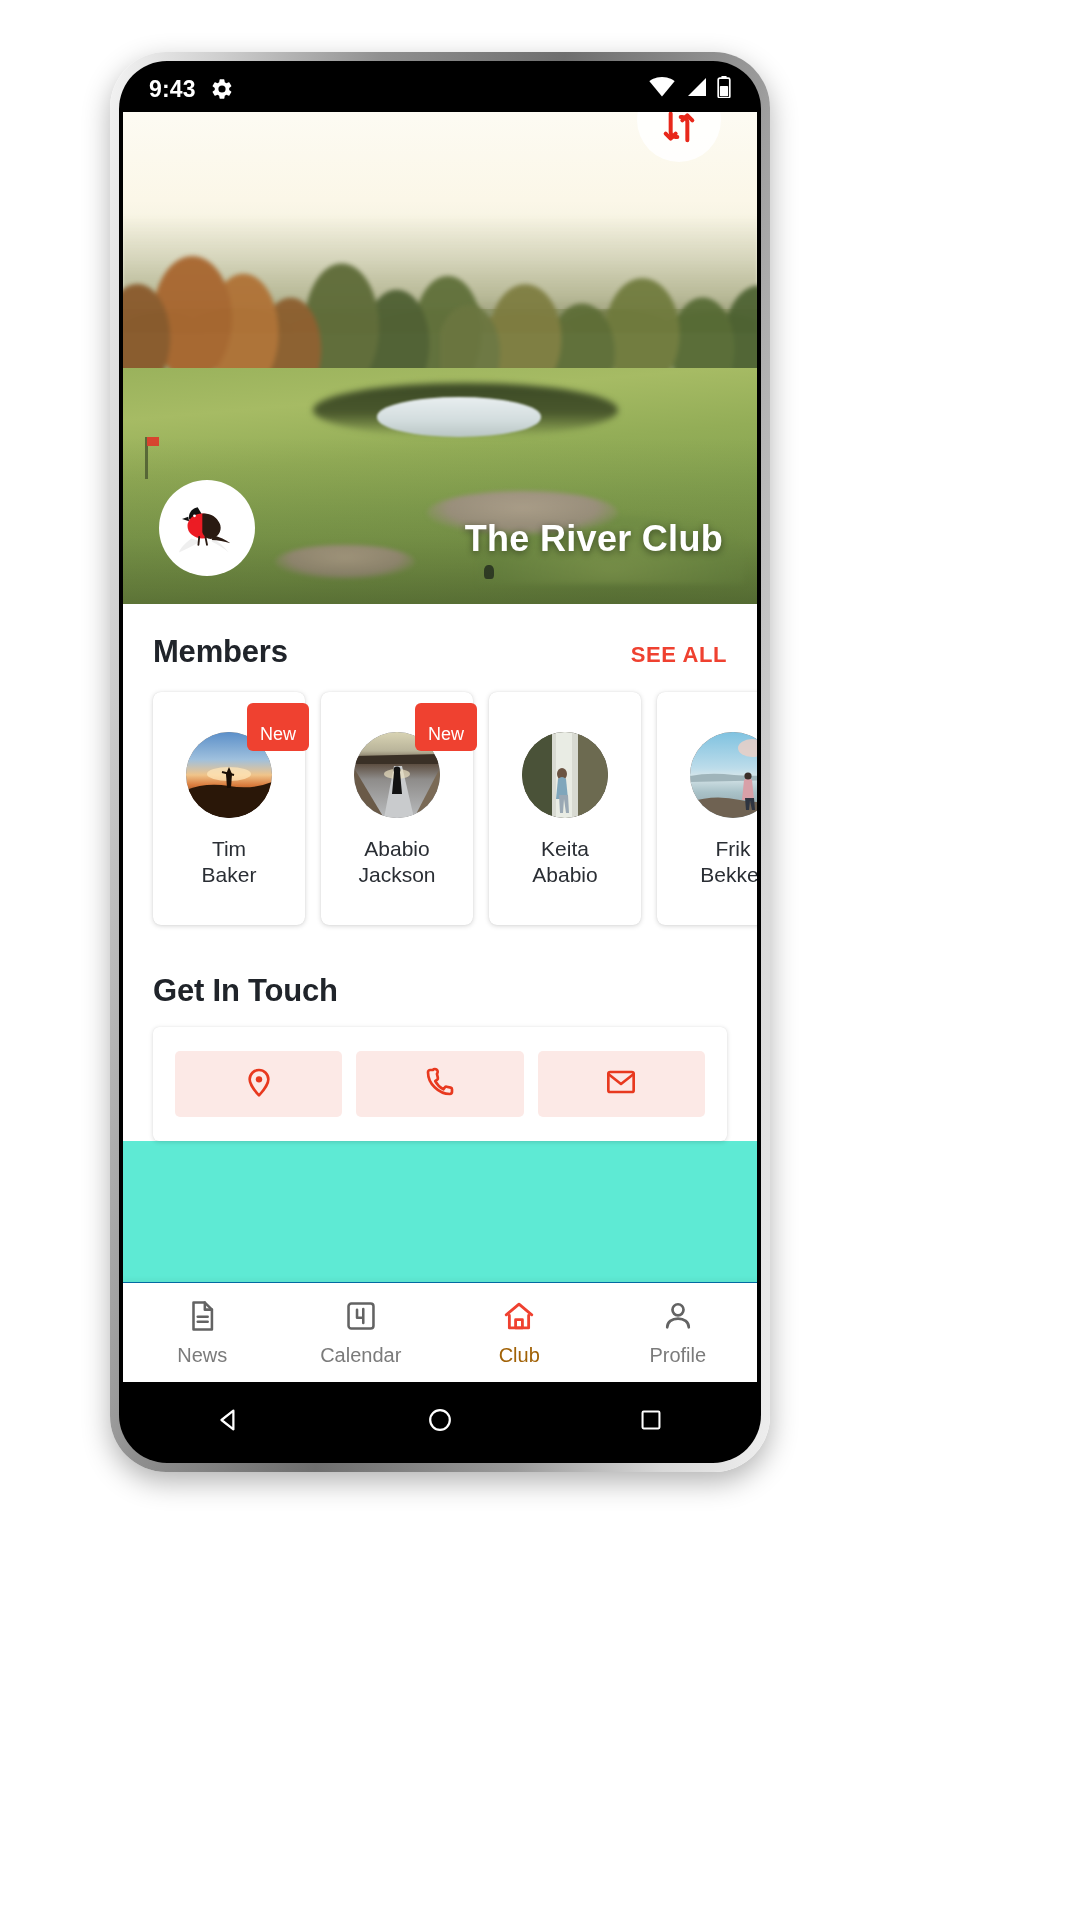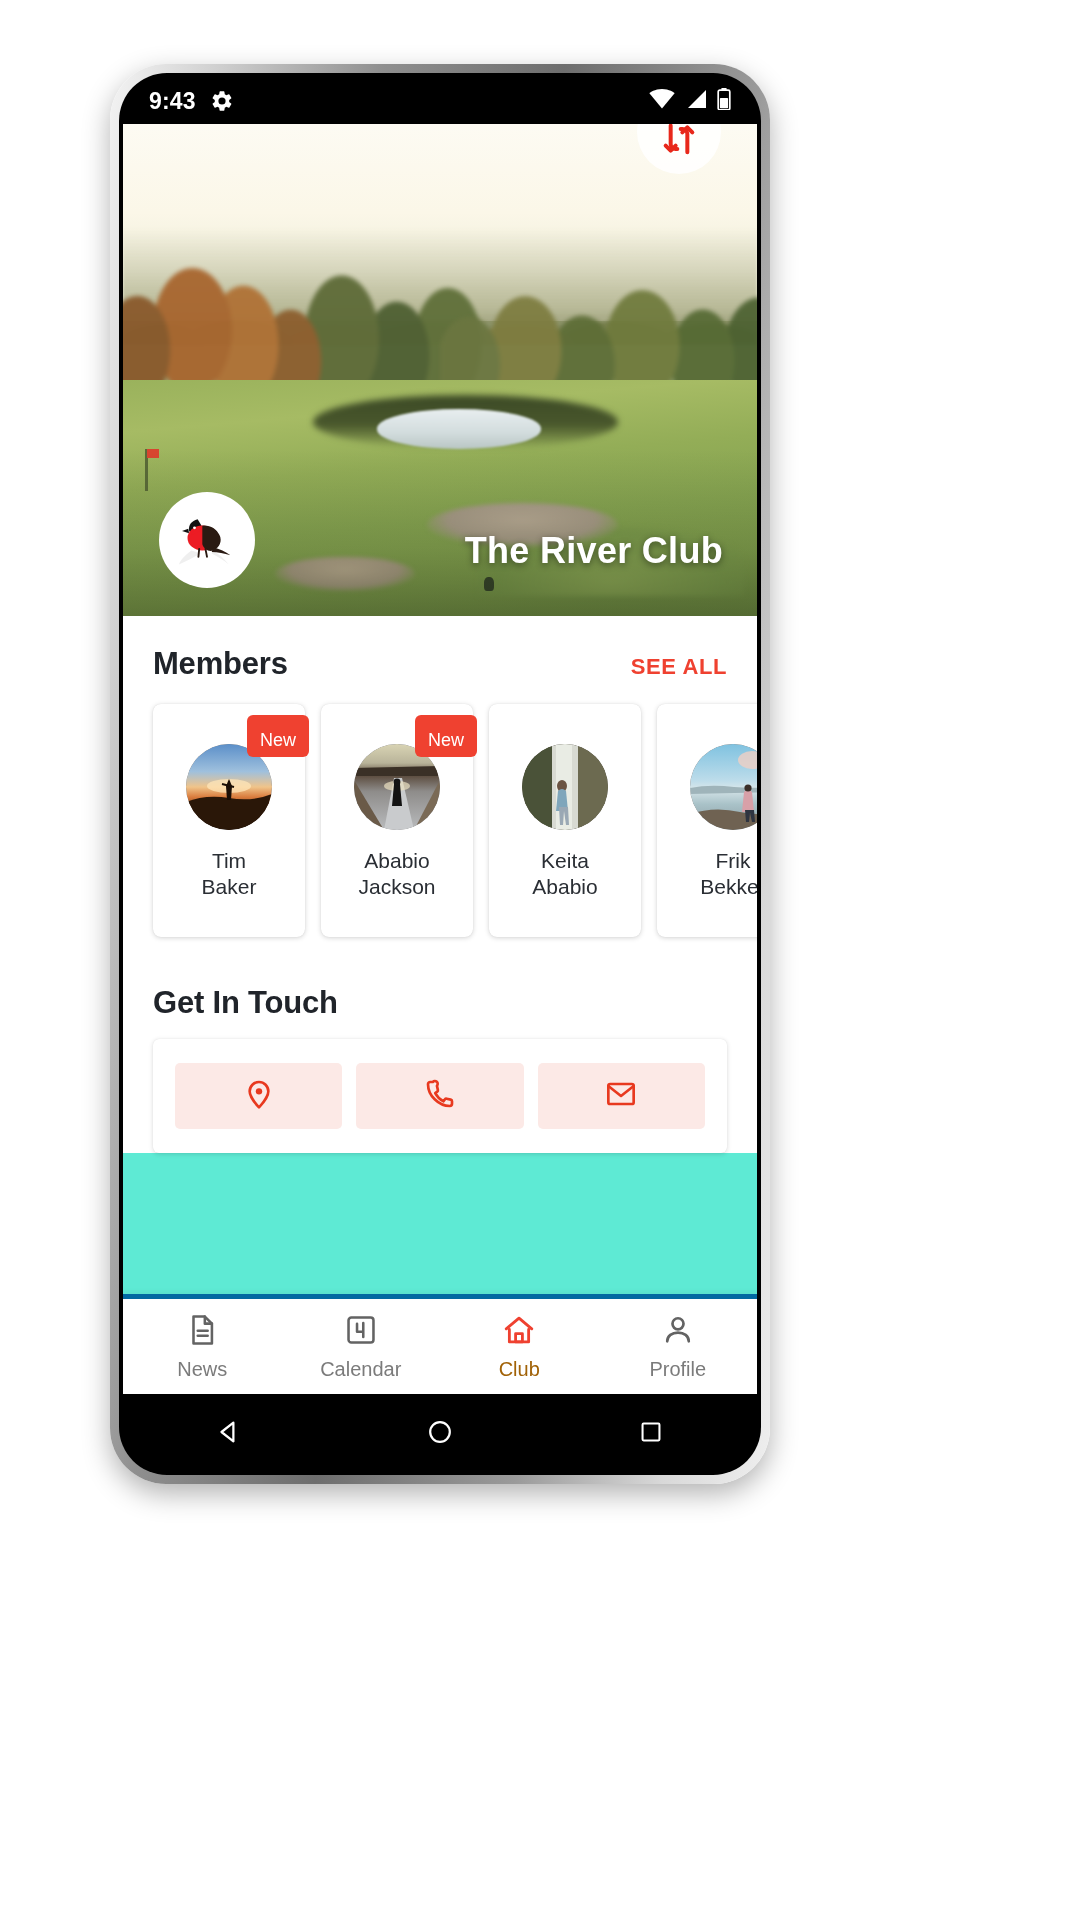--- a/index.html
+++ b/index.html
@@ -6,21 +6,21 @@
   html, body {
     width:1080px; height:1920px;
     background:#ffffff;
     font-family:"Liberation Sans", sans-serif;
     overflow:hidden;
   }
 
   
   #phone-frame{
     position:absolute;
-    left:110px; top:64px;
+    left:110px; top:52px;
     width:660px; height:1420px;
     border-radius:56px;
     background:linear-gradient(100deg,#f4f4f4 0%,#cfcfcf 12%,#8f8f8f 30%,#6e6e6e 50%,#9a9a9a 72%,#d8d8d8 88%,#efefef 100%);
     padding:9px;
     box-shadow:0 10px 28px rgba(0,0,0,.30);
   }
   #phone-inner{
     width:100%; height:100%;
     border-radius:48px;
     background:#000;
@@ -209,21 +209,21 @@
     background:#fff;
     border-radius:8px;
     box-shadow:0 1px 5px rgba(0,0,0,.17), 0 0 1px rgba(0,0,0,.12);
     display:flex; flex-direction:column; align-items:center;
     padding-top:40px;
   }
   .member-badge{
     position:absolute; right:-4px; top:11px;
     background:#ef4130; color:#fff;
     font-size:18px; font-weight:500;
-    padding:15px 13px 6px 13px;
+    padding:21px 13px 6px 13px;
     border-radius:6px;
   }
   .member-avatar{
     width:86px; height:86px; border-radius:50%;
     overflow:hidden;
     background:#888;
   }
   .member-name{
     margin-top:18px;
     text-align:center;
@@ -246,21 +246,21 @@
     border-radius:5px;
     display:flex; align-items:center; justify-content:center;
     cursor:pointer;
   }
 
   
   #bottom-nav{
     position:absolute; left:0; bottom:76px;
     width:100%; height:100px;
     background:#fff;
-    border-top:5px solid #0369a1;
+    border-top:1px solid #0369a1;
     box-shadow:0 -2px 6px rgba(0,0,0,.05);
     display:flex; align-items:center;
     z-index:20;
   }
   .nav-item{
     flex:1;
     display:flex; flex-direction:column; align-items:center; gap:7px;
     cursor:pointer;
   }
   .nav-label{ font-size:20px; color:#7b7b7b; }

